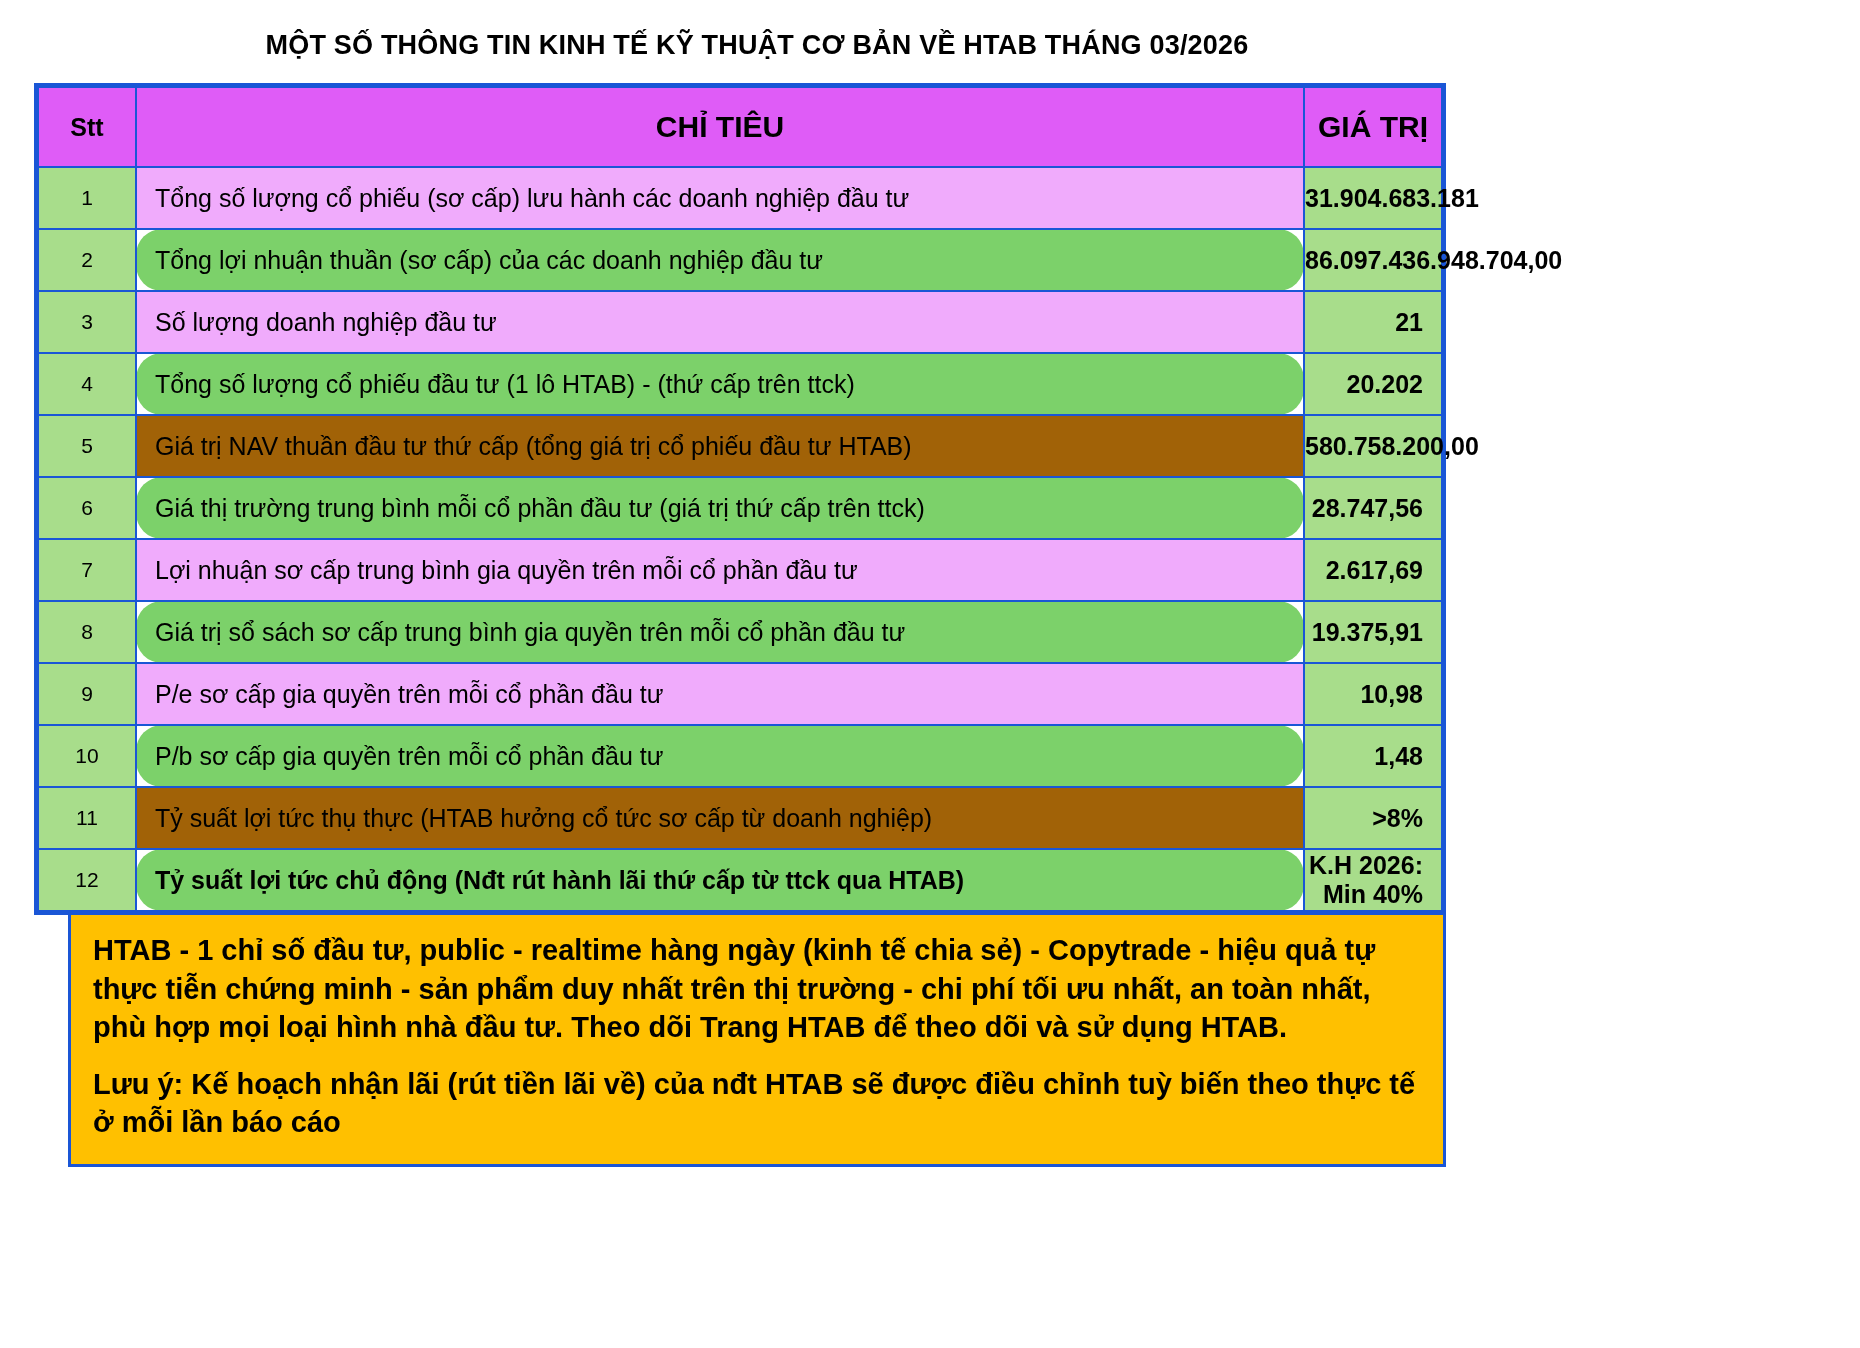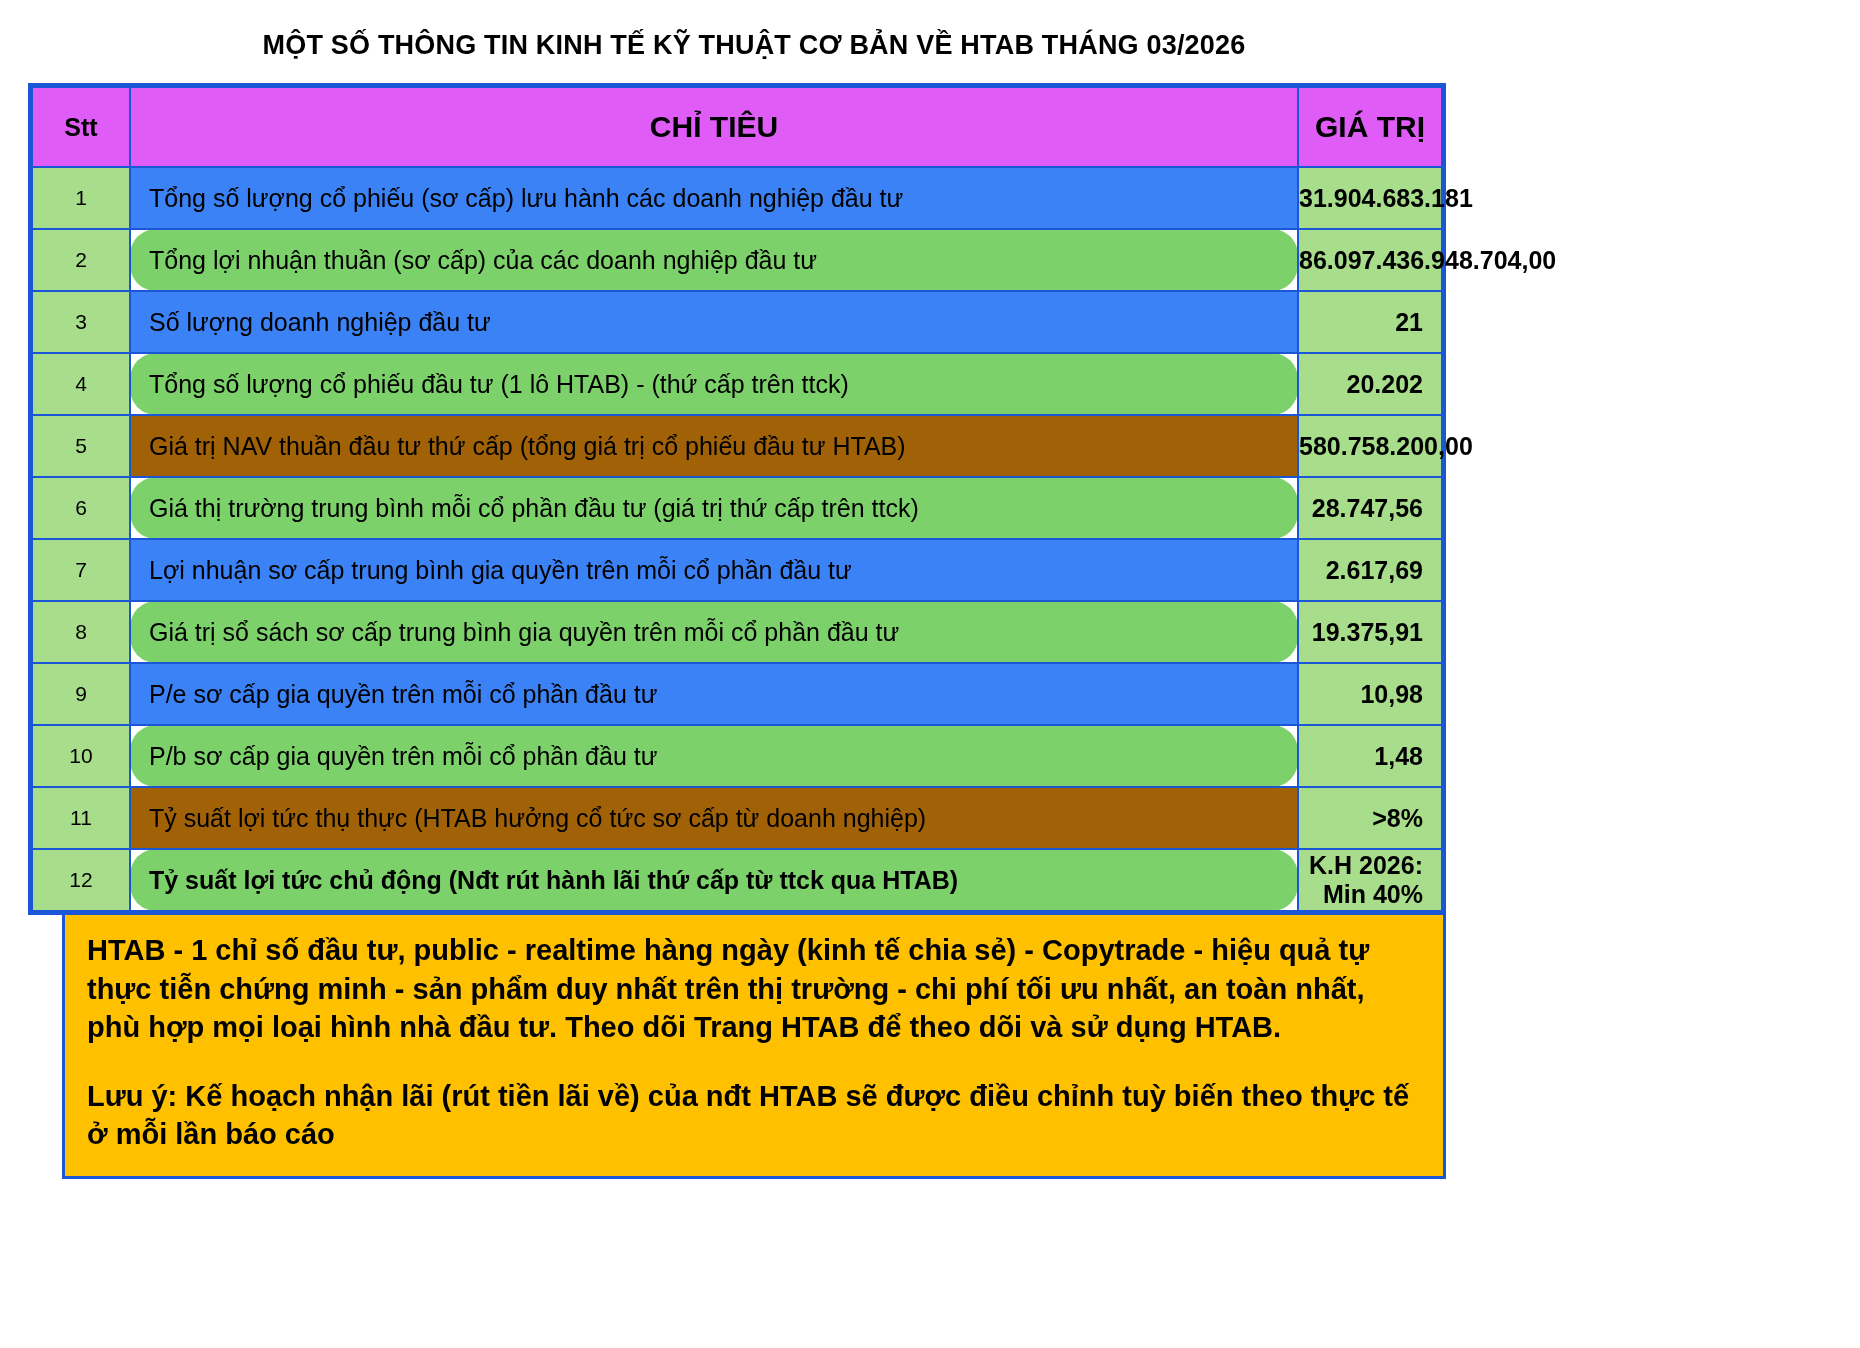--- a/index.html
+++ b/index.html
@@ -12,20 +12,21 @@
     height: 1348px;
     font-family: "Liberation Sans", sans-serif;
     color: #000000;
     overflow: hidden;
   }
   .page {
     position: relative;
     width: 1508px;
     height: 1348px;
     box-sizing: border-box;
+    padding-left: 6px;
   }
   .title {
     text-align: center;
     font-size: 27px;
     font-weight: bold;
     letter-spacing: 0.2px;
     padding-top: 30px;
     padding-bottom: 22px;
   }
   .table-wrap {
@@ -71,41 +72,41 @@
   td.name {
     padding-left: 18px;
     text-align: left;
   }
   td.val {
     padding-right: 18px;
     text-align: right;
     font-weight: bold;
     background: #a8dd8b;
   }
-  tr.shade-a td.name { background: #3b82f6; }
+  tr.shade-a td.name { background: #f0abfc; }
   tr.shade-b td.name { background: #7cd16a; border-radius: 26px; }
   tr.shade-c td.name { background: #a16207; }
   tr.bold td.name { font-weight: bold; }
 
   .note {
     margin: 0 62px;
     border: 3px solid #1a56d6;
     border-top: none;
     background: #ffc000;
     box-sizing: border-box;
     padding: 16px 22px 22px 22px;
   }
   .note p {
     margin: 0;
     font-size: 29px;
     font-weight: bold;
     line-height: 1.33;
   }
   .note p.second {
-    margin-top: 30px;
+    margin-top: 18px;
   }
 </style>
 </head>
 <body>
 
 <div class="page">
 
   <div class="title">MỘT SỐ THÔNG TIN KINH TẾ KỸ THUẬT CƠ BẢN VỀ HTAB THÁNG 03/2026</div>
 
   <div class="table-wrap">

